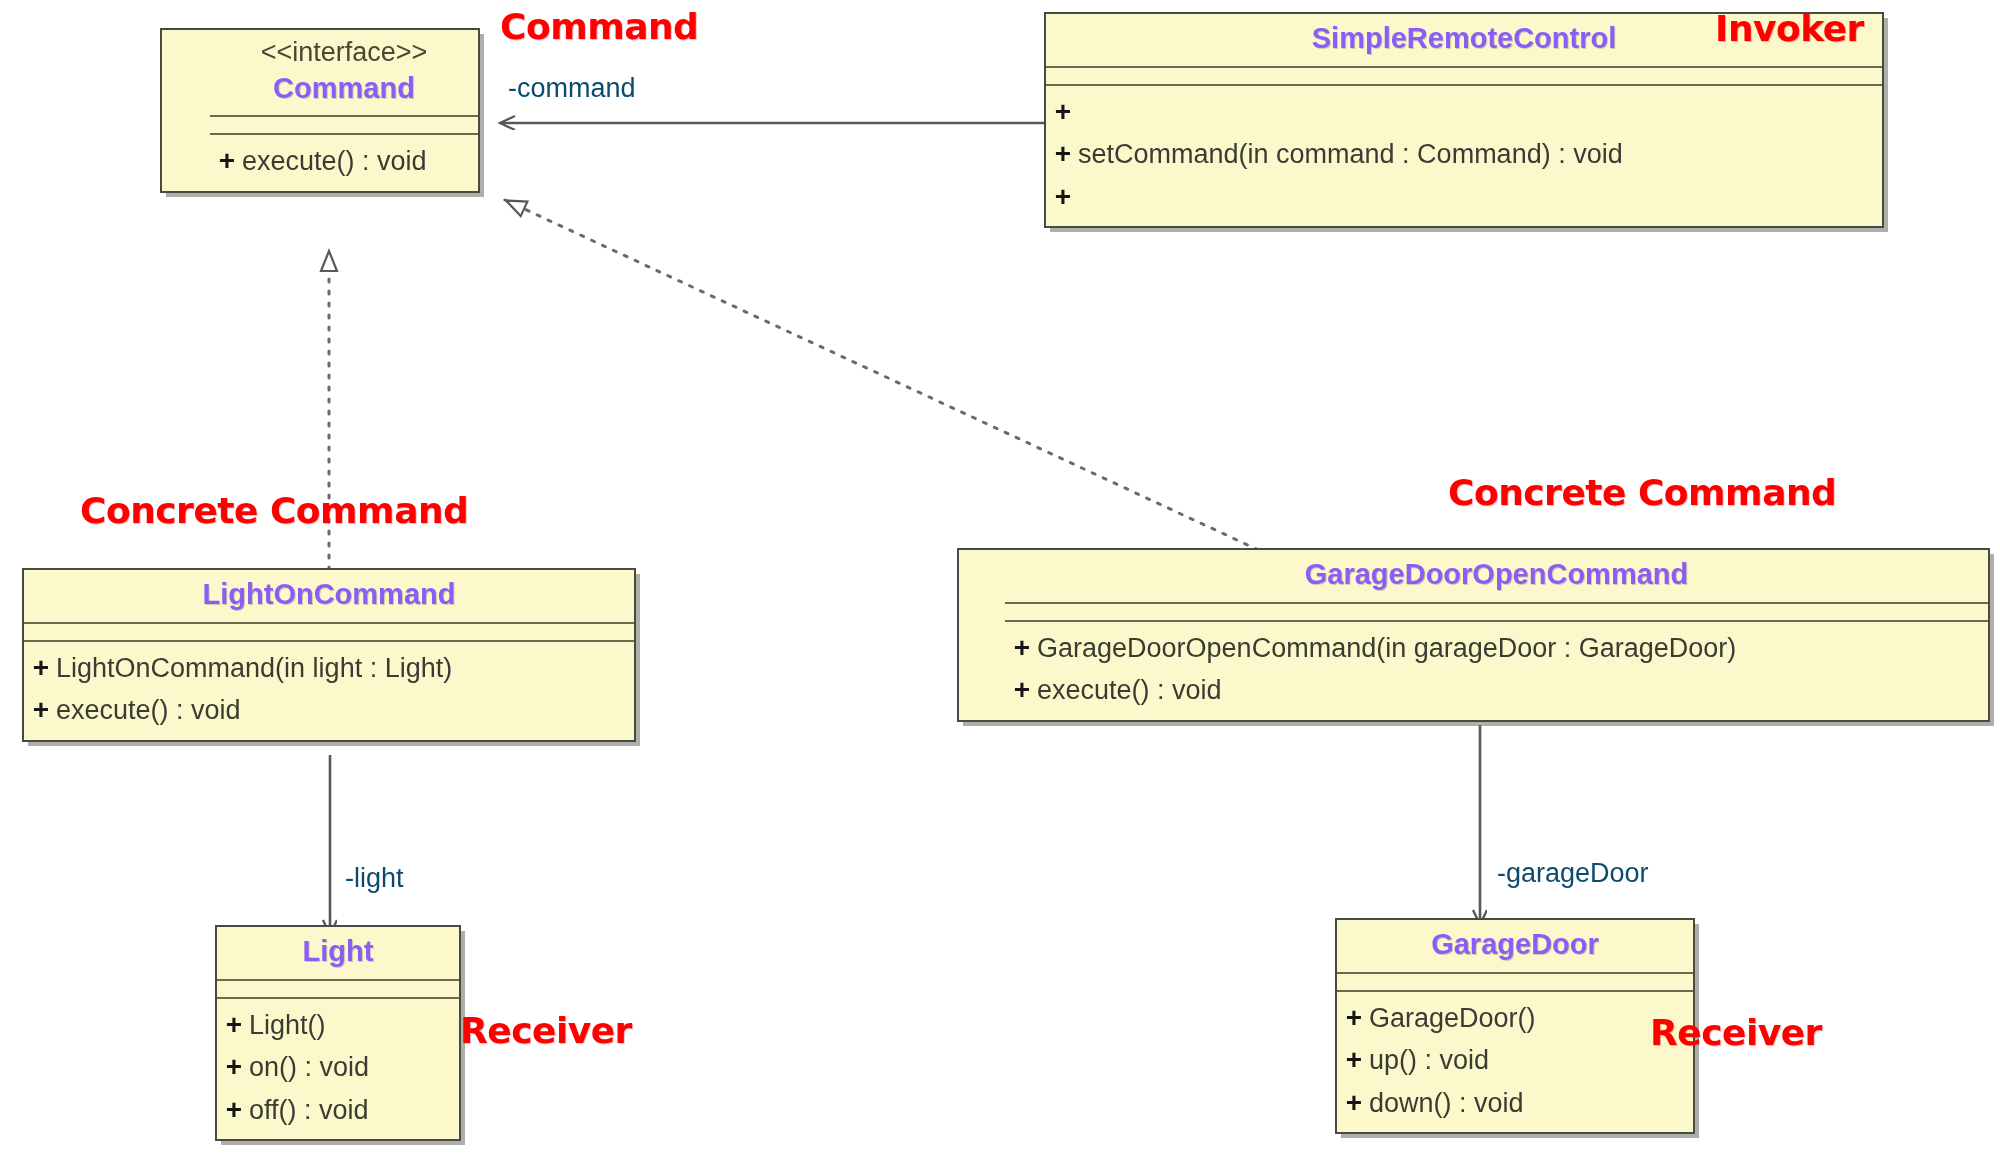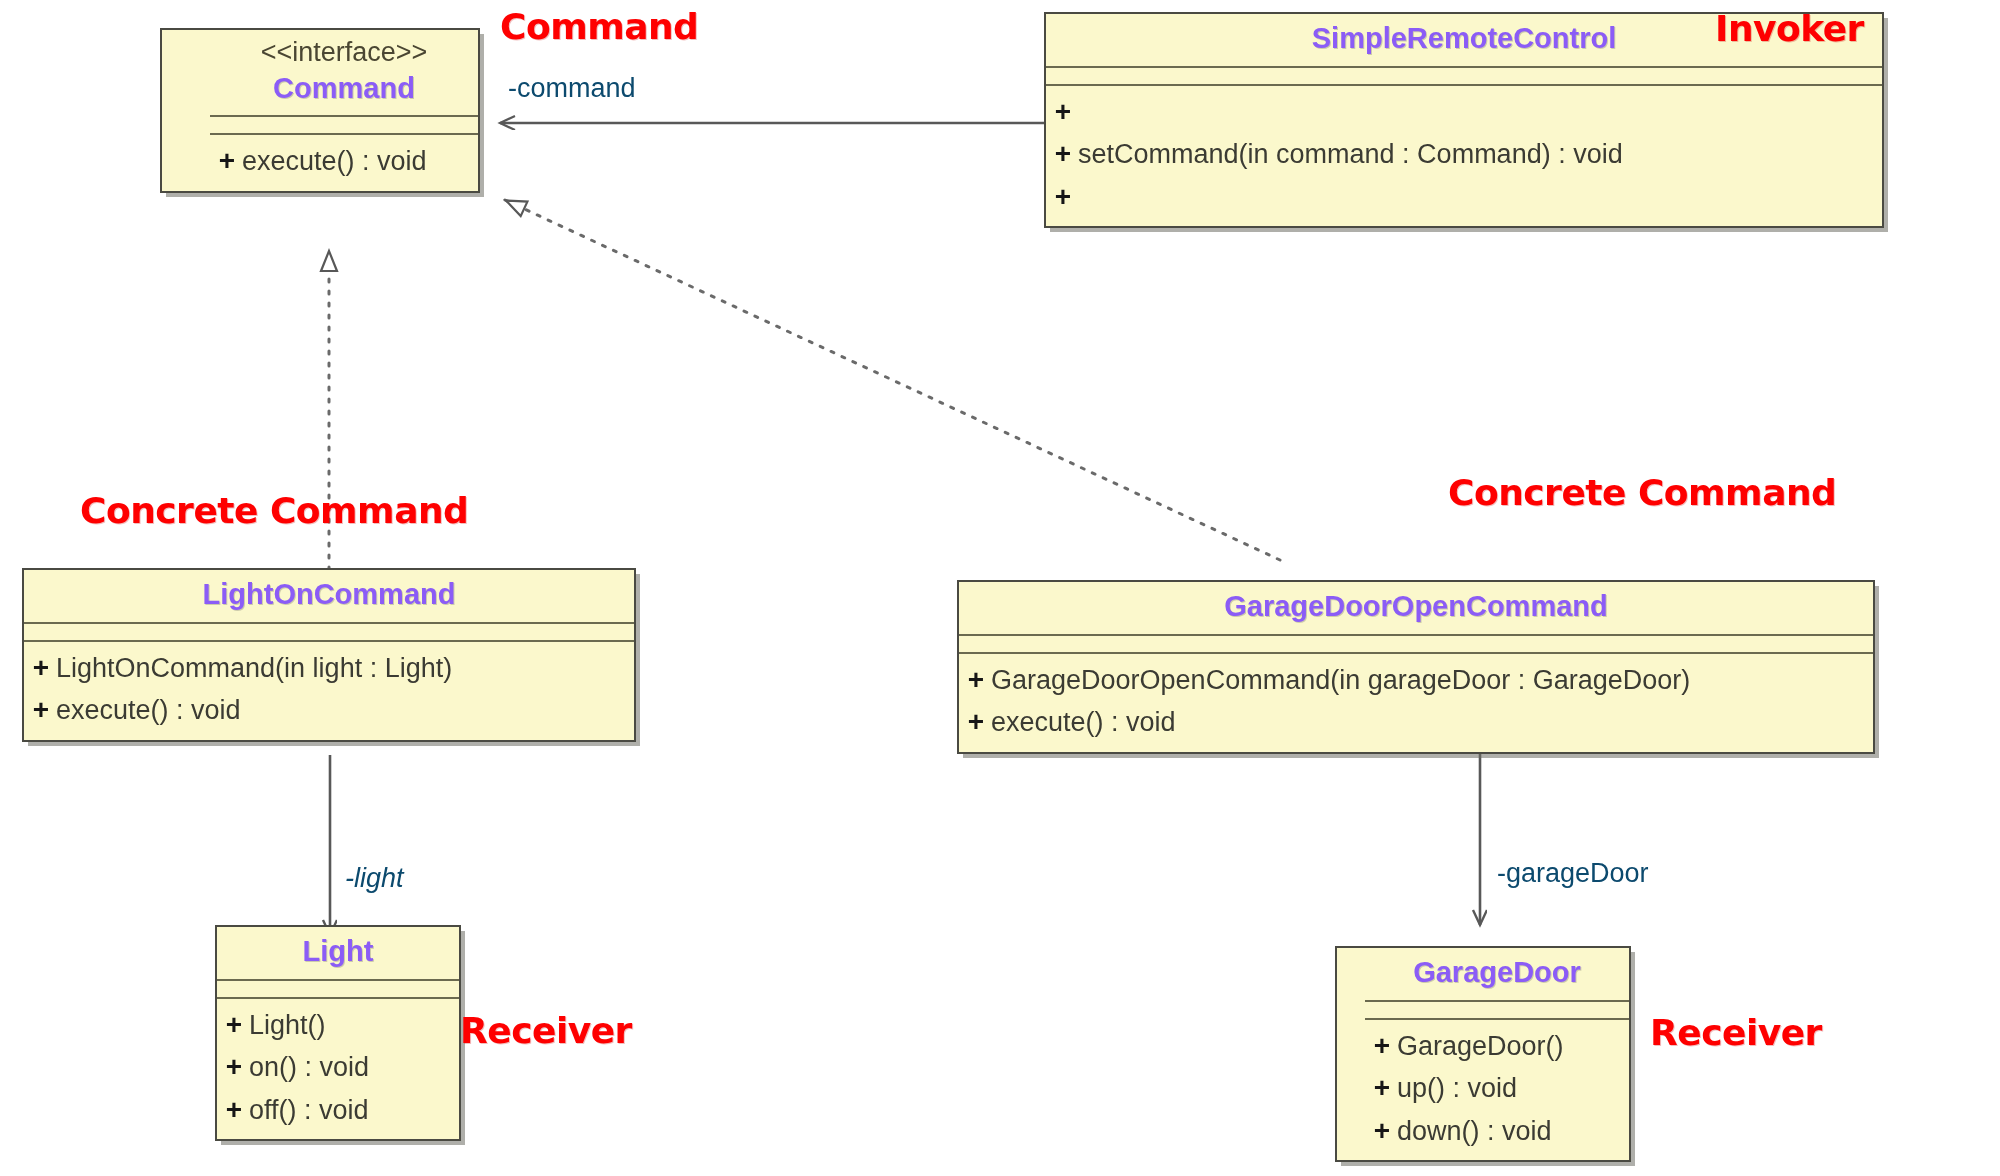--- a/index.html
+++ b/index.html
@@ -191,21 +191,21 @@
         <span class="op-vis">+</span>
         <span class="op-sig">LightOnCommand(in light : Light)</span>
       </div>
       <div class="op-row">
         <span class="op-vis">+</span>
         <span class="op-sig">execute() : void</span>
       </div>
     </div>
   </div>
 
-  <div class="uml-box" id="box-garagedooropencommand" style="left:957px; top:580px; width:918px;">
+  <div class="uml-box" id="box-garagedooropencommand" style="left:957px; top:548px; width:1033px;padding-left:46px;">
     <div class="uml-head">
       <div class="classname">GarageDoorOpenCommand</div>
     </div>
     <div class="uml-attrs"></div>
     <div class="uml-ops">
       <div class="op-row">
         <span class="op-vis">+</span>
         <span class="op-sig">GarageDoorOpenCommand(in garageDoor : GarageDoor)</span>
       </div>
       <div class="op-row">
@@ -229,21 +229,21 @@
         <span class="op-vis">+</span>
         <span class="op-sig">on() : void</span>
       </div>
       <div class="op-row">
         <span class="op-vis">+</span>
         <span class="op-sig">off() : void</span>
       </div>
     </div>
   </div>
 
-  <div class="uml-box" id="box-garagedoor" style="left:1335px; top:946px; width:296px;padding-left:28px;">
+  <div class="uml-box" id="box-garagedoor" style="left:1335px; top:918px; width:360px;">
     <div class="uml-head">
       <div class="classname">GarageDoor</div>
     </div>
     <div class="uml-attrs"></div>
     <div class="uml-ops">
       <div class="op-row">
         <span class="op-vis">+</span>
         <span class="op-sig">GarageDoor()</span>
       </div>
       <div class="op-row">
@@ -252,21 +252,21 @@
       </div>
       <div class="op-row">
         <span class="op-vis">+</span>
         <span class="op-sig">down() : void</span>
       </div>
     </div>
   </div>
 
   <div class="edge-label" style="left:508px; top:73px;">-command</div>
 
-  <div class="edge-label" style="left:345px; top:863px;font-style:italic;">-light</div>
+  <div class="edge-label" style="left:345px; top:863px;">-light</div>
 
   <div class="edge-label" style="left:1497px; top:858px;">-garageDoor</div>
 
   <div class="role-label" style="left:500px; top:6px;">Command</div>
 
   <div class="role-label" style="left:1715px; top:8px;">Invoker</div>
 
   <div class="role-label" style="left:80px; top:490px;">Concrete Command</div>
 
   <div class="role-label" style="left:1448px; top:472px;">Concrete Command</div>

